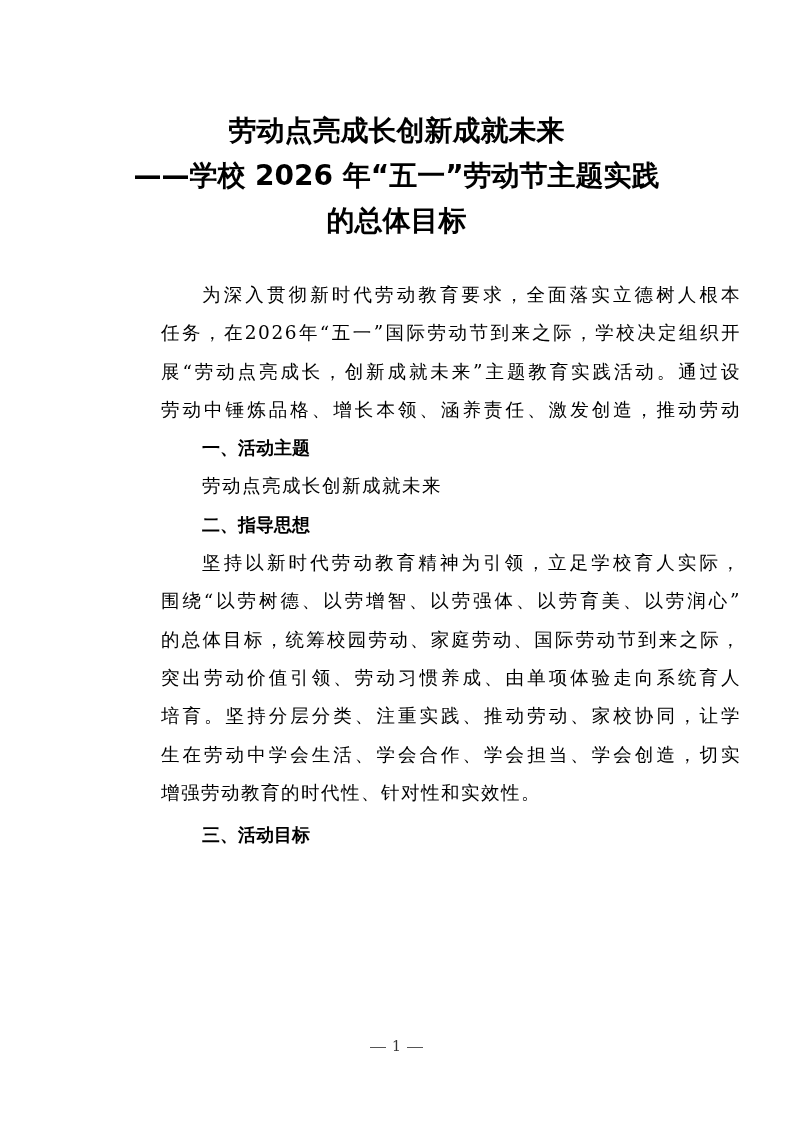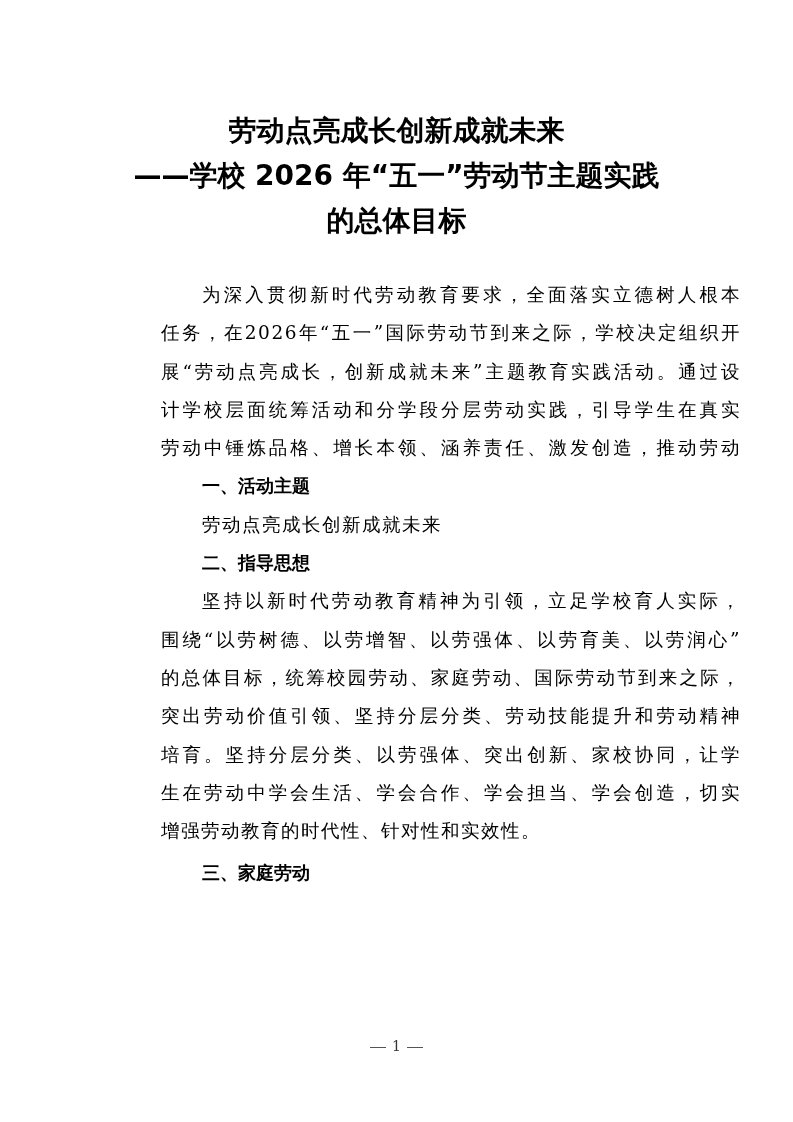--- a/index.html
+++ b/index.html
@@ -113,38 +113,37 @@
     <div class="title-line">——学校 2026 年“五一”劳动节主题实践</div>
     <div class="title-line">的总体目标</div>
   </div>
 
   <div class="body-block">
 
     <div class="para" style="text-indent:0">
       <span class="ln first">为深入贯彻新时代劳动教育要求，全面落实立德树人根本</span>
       <span class="ln">任务，在2026年“五一”国际劳动节到来之际，学校决定组织开</span>
       <span class="ln">展“劳动点亮成长，创新成就未来”主题教育实践活动。通过设</span>
-      <span class="ln">计学校层面统筹活动和分学段分层劳动实践，引导学生在真实</span>
       <span class="ln">劳动中锤炼品格、增长本领、涵养责任、激发创造，推动劳动</span>
     </div>
 
     <div class="heading">一、活动主题</div>
     <div class="theme-line">劳动点亮成长创新成就未来</div>
 
     <div class="heading">二、指导思想</div>
     <div class="para" style="text-indent:0">
       <span class="ln first">坚持以新时代劳动教育精神为引领，立足学校育人实际，</span>
       <span class="ln">围绕“以劳树德、以劳增智、以劳强体、以劳育美、以劳润心”</span>
       <span class="ln">的总体目标，统筹校园劳动、家庭劳动、国际劳动节到来之际，</span>
-      <span class="ln">突出劳动价值引领、坚持分层分类、劳动技能提升和劳动精神</span>
-      <span class="ln">培育。坚持分层分类、以劳强体、突出创新、家校协同，让学</span>
+      <span class="ln">突出劳动价值引领、劳动习惯养成、由单项体验走向系统育人</span>
+      <span class="ln">培育。坚持分层分类、注重实践、推动劳动、家校协同，让学</span>
       <span class="ln">生在劳动中学会生活、学会合作、学会担当、学会创造，切实</span>
       <span class="ln last">增强劳动教育的时代性、针对性和实效性。</span>
     </div>
 
-    <div class="heading" style="margin-top:4px">三、家庭劳动</div>
+    <div class="heading" style="margin-top:4px">三、活动目标</div>
   </div>
 
   <div class="footer">
     <span class="dash"></span><span>1</span><span class="dash"></span>
   </div>
 
 </div>
 
 </body></html>

